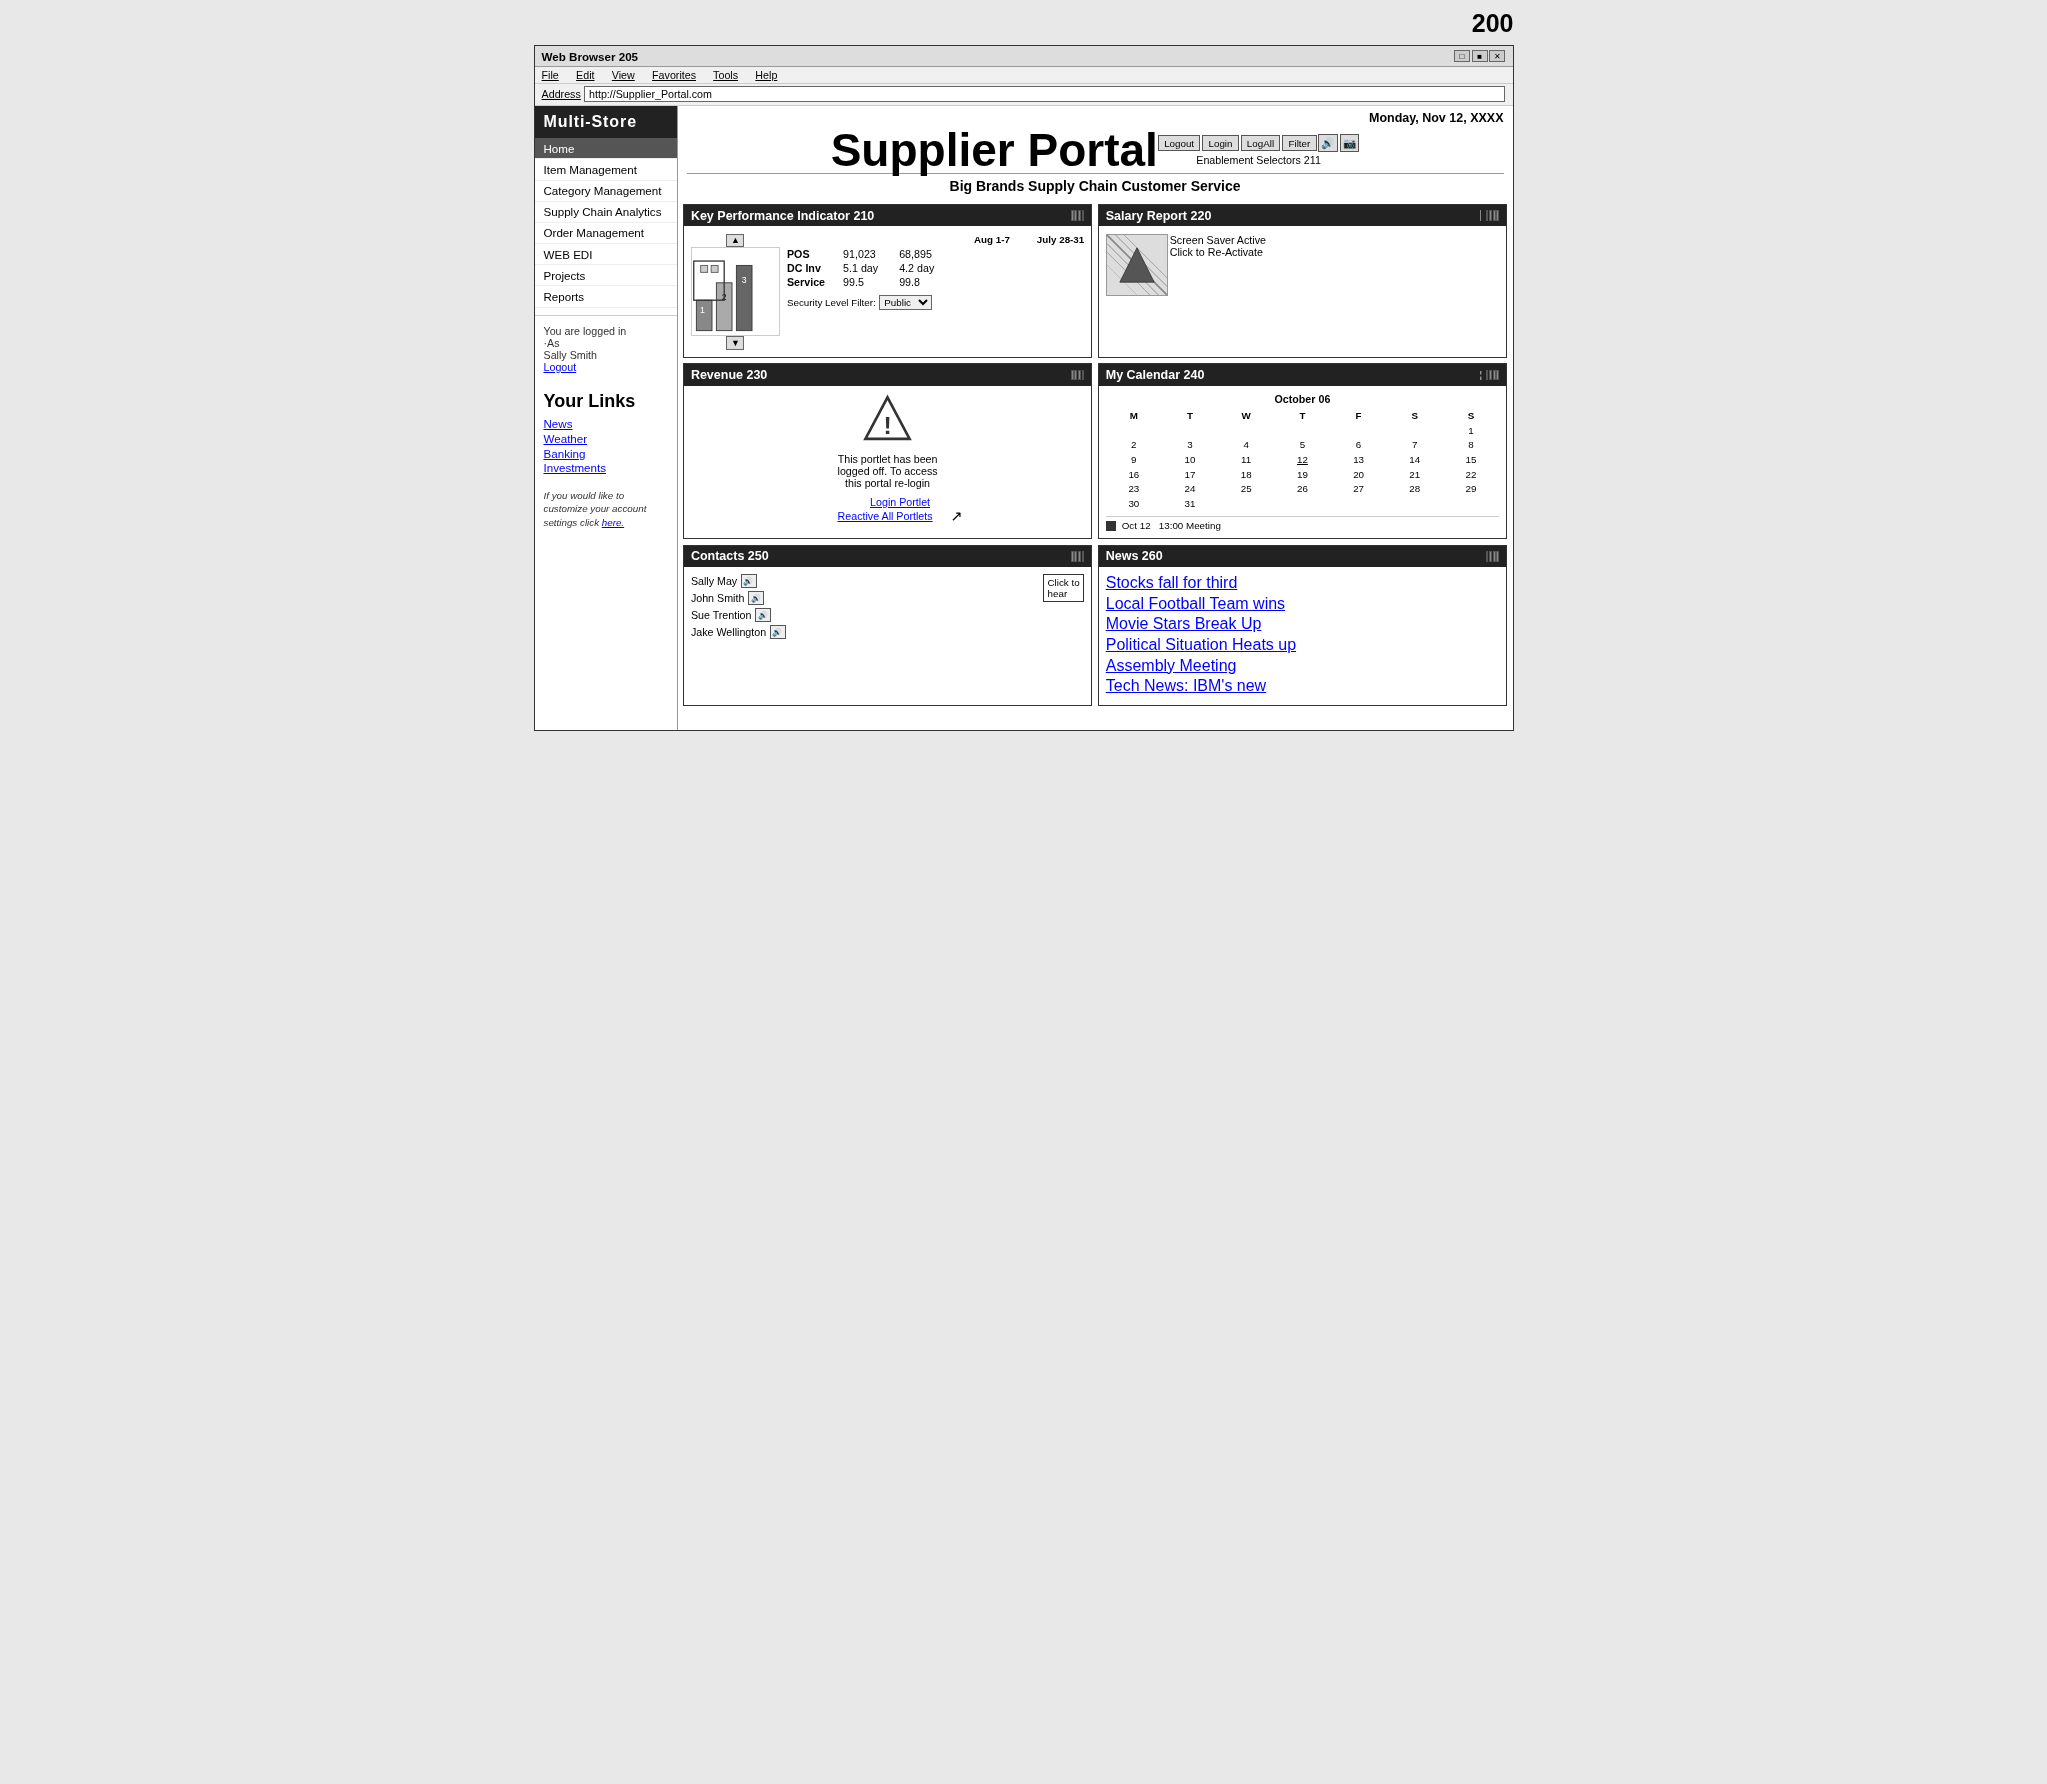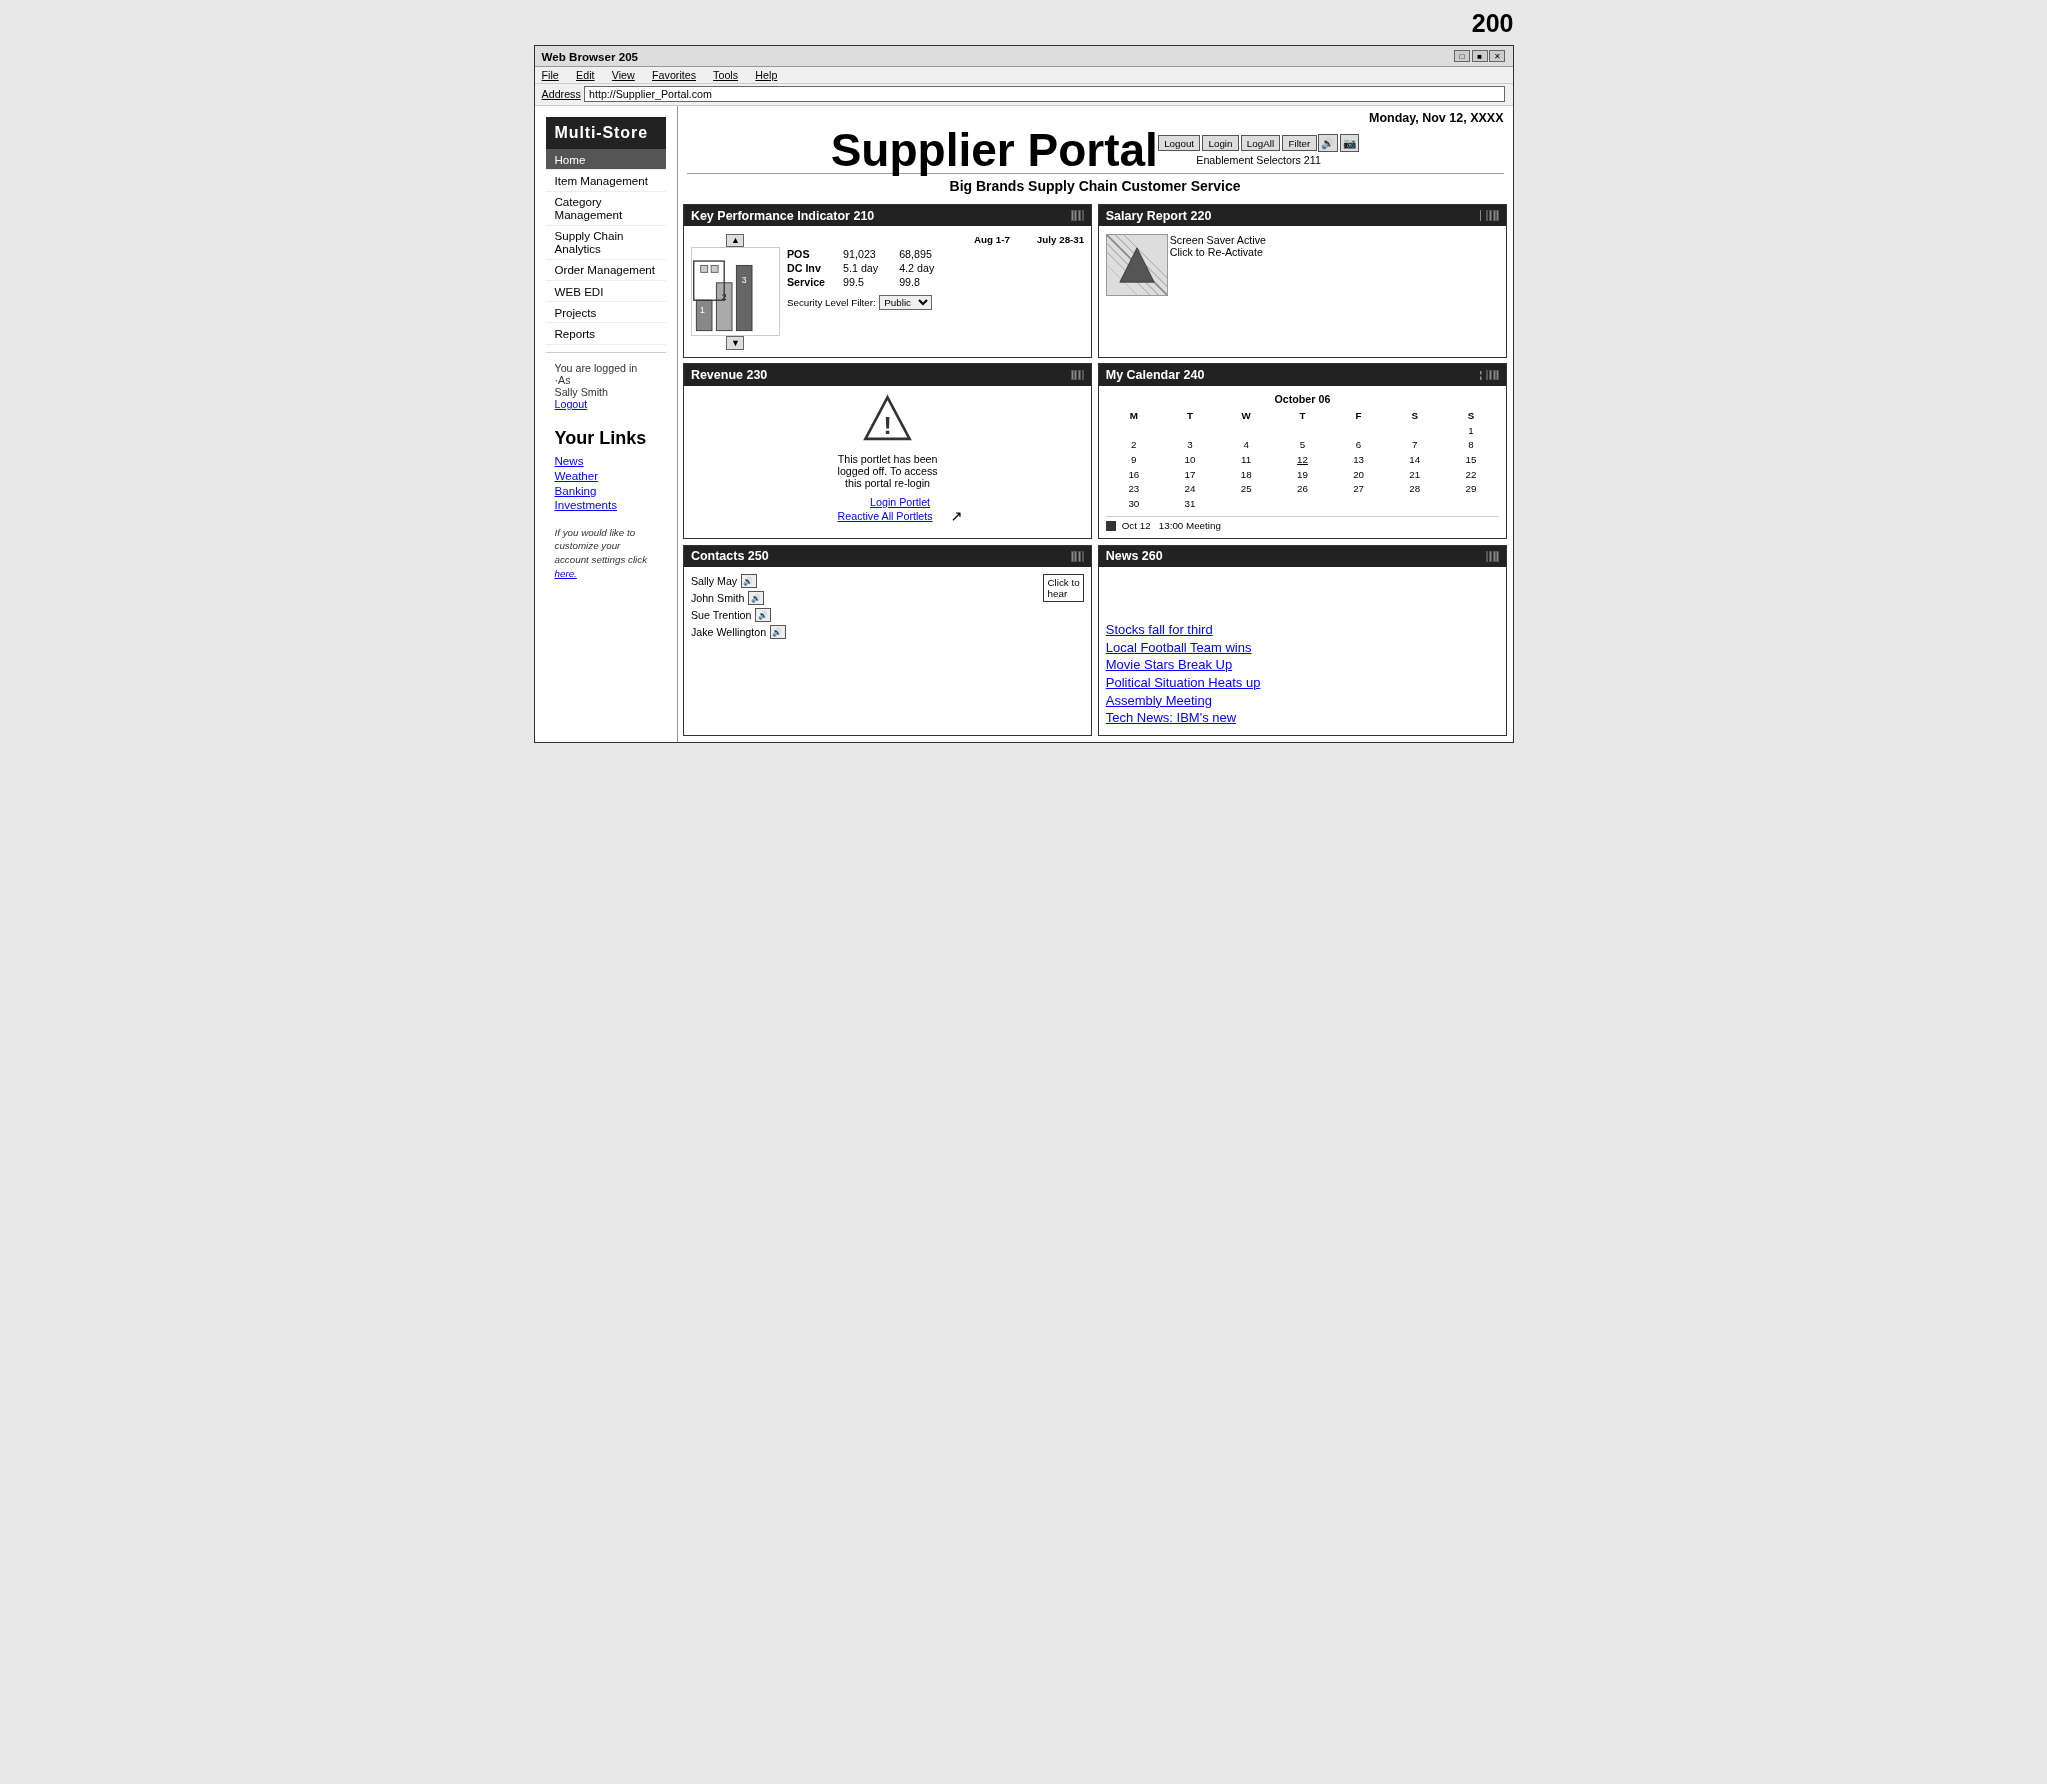--- a/index.html
+++ b/index.html
@@ -100,21 +100,21 @@
     .browser-content {
       display: flex;
       min-height: 624px;
     }
 
     
     .sidebar {
       width: 143px;
       border-right: 0.9px solid #999;
       background: #fff;
-      padding: 11px;
+      padding: 0;
       flex-shrink: 0;
     }
 
     .sidebar-logo {
       background: #222;
       color: #fff;
       font-size: 16px;
       font-weight: bold;
       padding: 7.1px 9px;
       letter-spacing: 0.9px;
@@ -501,22 +501,21 @@
     }
 
     .click-to-hear {
       font-size: 9.8px;
       border: 0.9px solid #333;
       padding: 1.8px 3.6px;
     }
 
     
     .news-body {
-      font-size: 13px;
-      margin-top: 48px;
+      font-size: 16px;
     }
 
     .news-item {
       margin-bottom: 2.7px;
       text-decoration: underline;
       cursor: pointer;
       color: #00f;
       display: block;
     }
   </style>

